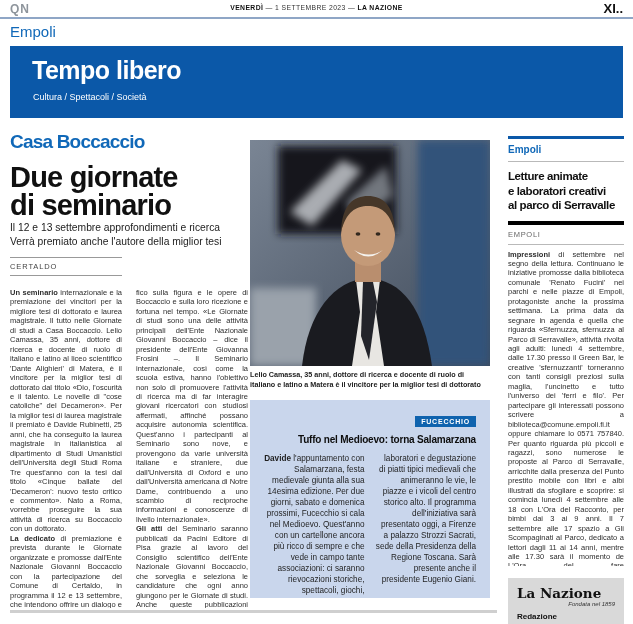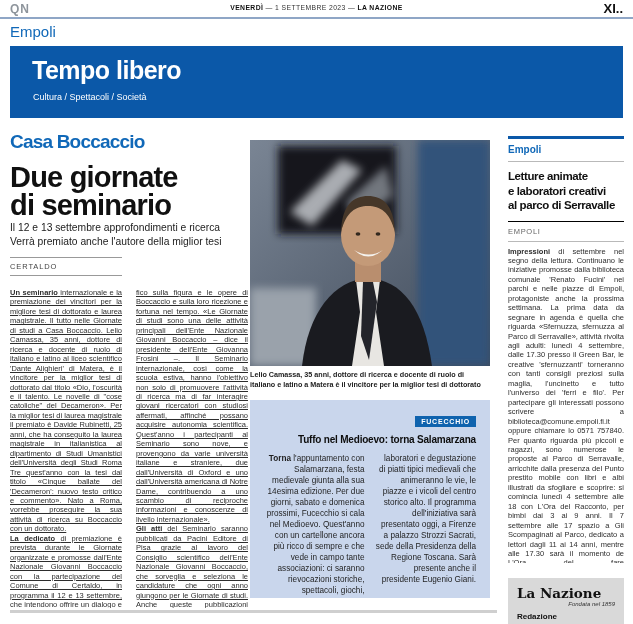--- a/index.html
+++ b/index.html
@@ -21,21 +21,21 @@
   
   .kicker{position:absolute;left:10px;top:131px;font-size:19px;font-weight:bold;color:#1068b8;letter-spacing:-0.8px;white-space:nowrap;}
   .title-l1{position:absolute;left:10px;top:161px;font-size:29px;font-weight:bold;color:#101010;letter-spacing:-0.8px;white-space:nowrap;}
   .title-l2{position:absolute;left:10px;top:189px;font-size:29px;font-weight:bold;color:#101010;letter-spacing:-0.8px;white-space:nowrap;}
   .standfirst{position:absolute;left:10px;top:221px;font-size:10.3px;line-height:13.5px;color:#222;white-space:nowrap;}
   
   .article-dateline{position:absolute;left:10px;top:257px;width:112px;border-top:1px solid #999;
                     border-bottom:1px solid #999;padding:4px 0;font-size:7.5px;letter-spacing:0.9px;color:#444;}
   
   .cols{position:absolute;left:10px;top:288px;width:238px;height:320px;display:flex;gap:14px;overflow:hidden;}
-  .col{width:112px;font-size:7.5px;line-height:9.45px;text-align:justify;text-decoration:underline;}
+  .col{width:112px;font-size:7.5px;line-height:9.45px;text-align:justify;}
   .col p{margin:0;}
   strong.lead::after{content:" ";}
   
   .photo{position:absolute;left:250px;top:140px;width:240px;height:226px;overflow:hidden;background:#55606e;}
   .caption{position:absolute;left:250px;top:370px;width:240px;font-size:7.2px;font-weight:bold;
            line-height:10px;color:#222;padding-bottom:23px;border-bottom:1px solid #aaa;}
   
   .box{position:absolute;left:250px;top:400px;width:240px;height:198px;background:#c9d6ec;
        padding:10px 14px;box-sizing:border-box;overflow:hidden;text-align:right;}
   .badge{display:inline-block;background:#0f63ae;color:#fff;font-size:7px;font-weight:bold;
@@ -43,21 +43,21 @@
   .box-title{margin-top:6px;font-size:10px;line-height:12.5px;font-weight:bold;color:#0d0d0d;
              letter-spacing:-0.2px;white-space:nowrap;}
   .box-cols{display:flex;gap:11px;margin-top:6px;}
   .box-col{width:101px;font-size:8.2px;line-height:11px;color:#1f1f1f;}
   .box-col p{margin:0;}
   
   .side{position:absolute;left:508px;top:136px;width:116px;}
   .side-rule-top{height:3px;background:#0b58a8;}
   .side-label{color:#1068b8;font-weight:bold;font-size:10px;padding:5px 0 6px;border-bottom:1px solid #b9b9b9;}
   .side-headline{font-weight:bold;font-size:11.5px;line-height:14.5px;color:#101010;
-                 letter-spacing:-0.4px;padding:7px 0 8px;border-bottom:1px solid #000000;}
+                 letter-spacing:-0.4px;padding:7px 0 8px;border-bottom:4px solid #000000;}
   .side-headline div{white-space:nowrap;}
   .side-dateline{font-size:7.5px;color:#666;letter-spacing:0.7px;padding:5px 0;border-bottom:1px solid #b9b9b9;}
   .side-body{margin-top:5px;font-size:7.5px;line-height:9.45px;text-align:justify;height:316px;overflow:hidden;color:#2d2d2d;}
   .side-body p{margin:0;}
   
   .footer-box{position:absolute;left:508px;top:578px;width:116px;height:46px;background:#d9d9d9;
               padding:7px 9px;box-sizing:border-box;overflow:hidden;}
   .fb-logo{font-family:"DejaVu Serif","Liberation Serif",serif;font-weight:bold;font-size:13.5px;color:#111;}
   .fb-tagline{font-size:6px;font-style:italic;text-align:right;color:#333;margin-top:0px;}
   .fb-line{font-size:8px;font-weight:bold;color:#111;line-height:9.5px;}
@@ -134,21 +134,21 @@
   </div>
   <div class="caption">Lelio Camassa, 35 anni, dottore di ricerca e docente di ruolo di italiano e latino a Matera è il vincitore per la miglior tesi di dottorato</div>
 
   <div class="box">
     <span class="badge">FUCECCHIO</span>
     <div class="box-title">
       <div>Tuffo nel Medioevo: torna Salamarzana</div>
     </div>
     <div class="box-cols">
       <div class="box-col">
-        <p><strong class="lead">Torna</strong><span>l'appuntamento con Salamarzana, festa medievale giunta alla sua 14esima edizione. Per due giorni, sabato e domenica prossimi, Fucecchio si cala nel Medioevo. Quest'anno con un cartellone ancora più ricco di sempre e che vede in campo tante associazioni: ci saranno rievocazioni storiche, spettacoli, giochi,</span></p>
+        <p><strong class="lead">Davide</strong><span>l'appuntamento con Salamarzana, festa medievale giunta alla sua 14esima edizione. Per due giorni, sabato e domenica prossimi, Fucecchio si cala nel Medioevo. Quest'anno con un cartellone ancora più ricco di sempre e che vede in campo tante associazioni: ci saranno rievocazioni storiche, spettacoli, giochi,</span></p>
       </div>
       <div class="box-col">
         <p><span>laboratori e degustazione di piatti tipici medievali che animeranno le vie, le piazze e i vicoli del centro storico alto. Il programma dell'iniziativa sarà presentato oggi, a Firenze a palazzo Strozzi Sacrati, sede della Presidenza della Regione Toscana. Sarà presente anche il presidente Eugenio Giani.</span></p>
       </div>
     </div>
   </div>
 
   <div class="side">
     <div class="side-rule-top"></div>
     <div class="side-label">Empoli</div>

